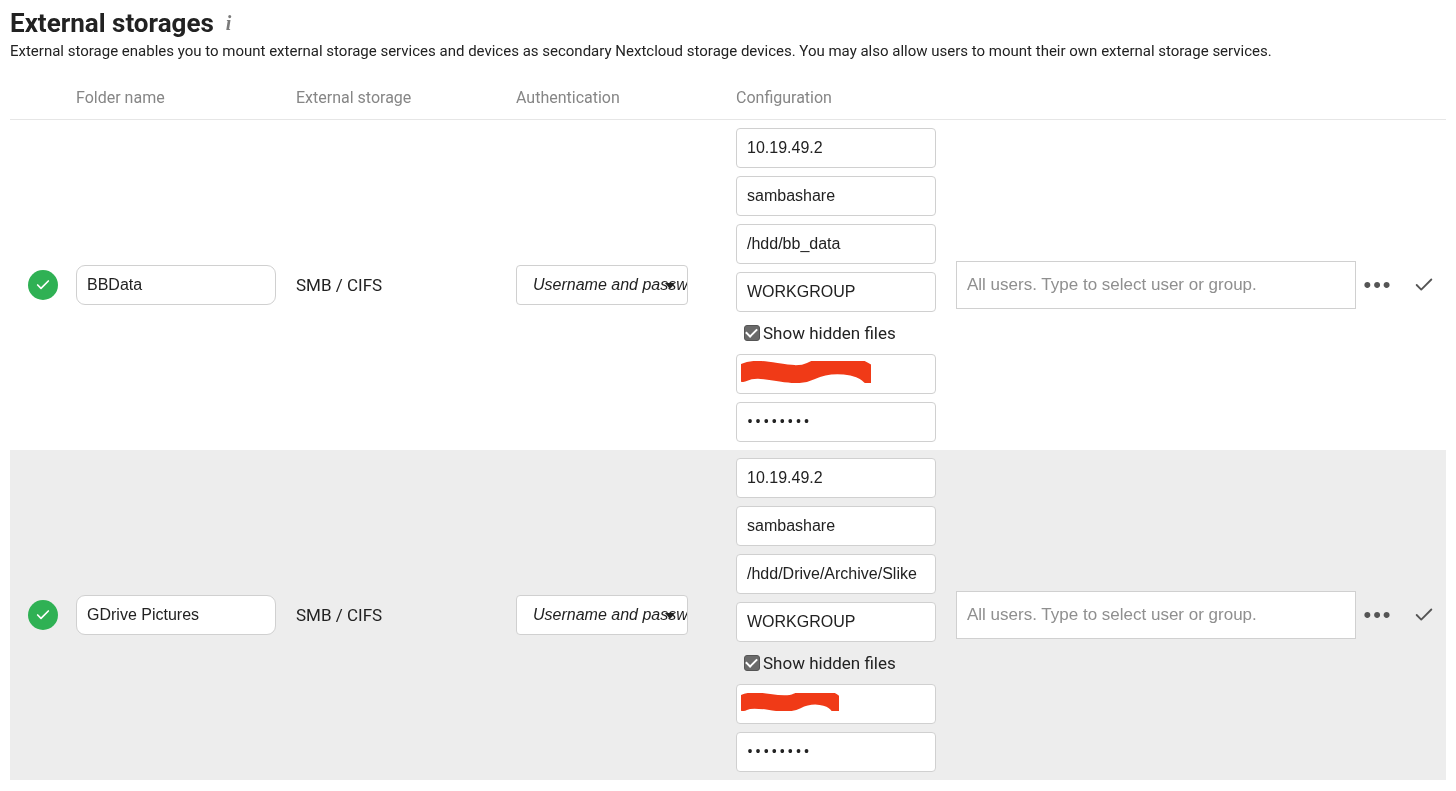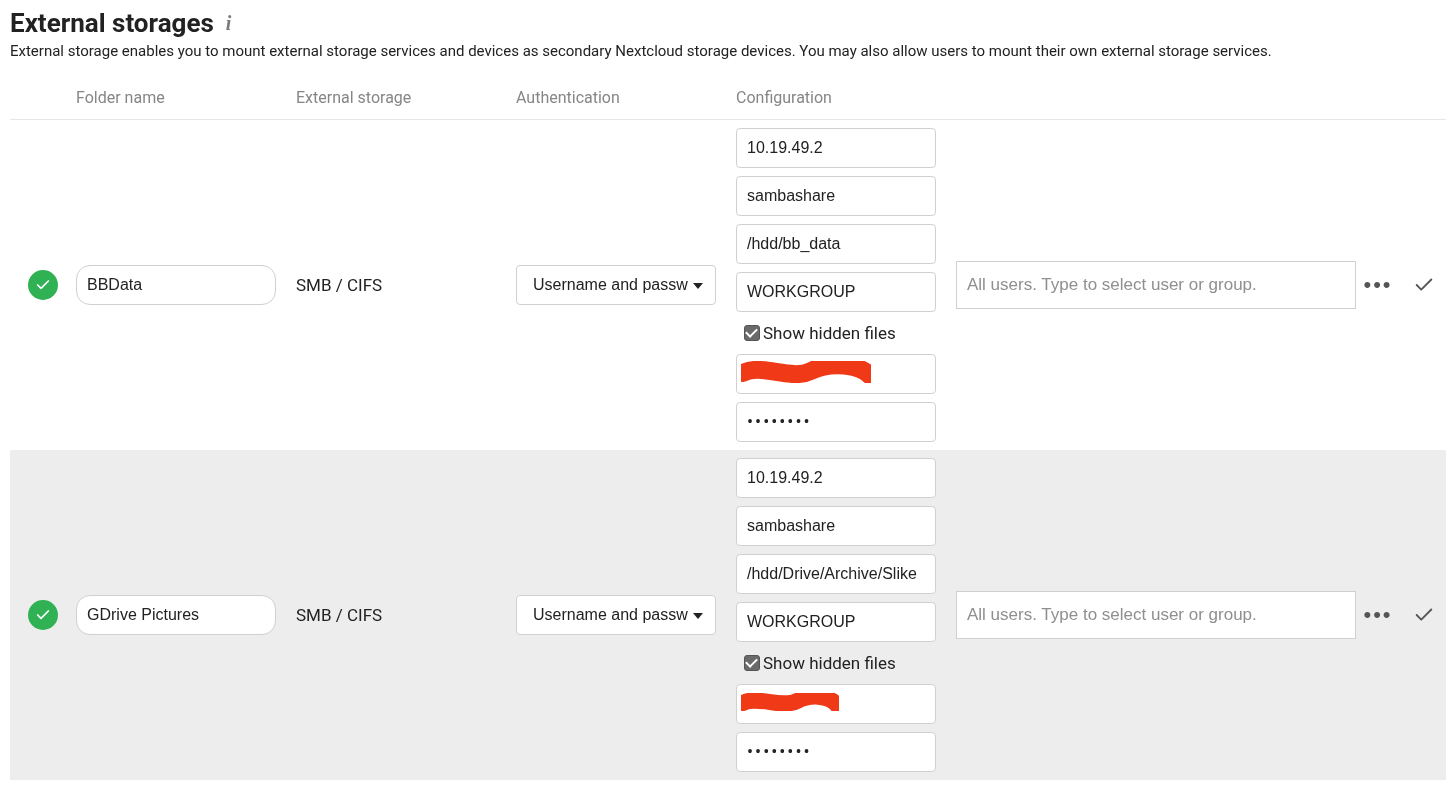--- a/index.html
+++ b/index.html
@@ -25,26 +25,26 @@
     align-items:start;}
   .headers{border-bottom:1px solid var(--border-light);padding:6px 0 12px 0;}
   .headers .lbl{color:var(--muted);font-size:16px;}
   .row{padding:4px 0;}
   .row.alt{background:var(--row-alt);}
   .cell{padding:4px 0;}
   .status-cell{display:flex;align-items:center;justify-content:center;height:100%;}
   .status-badge{width:30px;height:30px;border-radius:50%;background:var(--green);
     display:flex;align-items:center;justify-content:center;}
   .status-badge svg{width:16px;height:16px;fill:none;stroke:#fff;stroke-width:2.5;stroke-linecap:round;stroke-linejoin:round;}
-  .txt-input{width:200px;height:40px;border:1px solid var(--border);border-radius:14px;
+  .txt-input{width:200px;height:40px;border:1px solid var(--border);border-radius:9px;
     background:#fff;padding:0 10px;font-size:16px;color:#222;}
   .txt-input::placeholder{color:#9a9a9a;}
-  .sel{width:200px;height:40px;border:1px solid var(--border);border-radius:4px;
+  .sel{width:172px;height:40px;border:1px solid var(--border);border-radius:4px;
     background:#fff;padding:0 28px 0 16px;font-size:16px;color:#222;text-align:left;
-    position:relative;cursor:pointer;overflow:hidden;white-space:nowrap;}
+    position:relative;cursor:pointer;overflow:hidden;white-space:nowrap;font-style:italic;}
   .sel::after{content:"";position:absolute;right:12px;top:17px;border-left:5px solid transparent;
     border-right:5px solid transparent;border-top:6px solid #222;}
   .config-stack{display:flex;flex-direction:column;gap:8px;}
   .cfg-input{width:200px;height:40px;border:1px solid var(--border);border-radius:4px;
     background:#fff;padding:0 10px;font-size:16px;color:#222;}
   .chk-row{display:flex;align-items:center;gap:0;font-size:17px;padding:2px 4px;}
   .chk{appearance:none;width:16px;height:16px;border-radius:3px;border:1px solid #555;
     background:#6a6a6a;position:relative;cursor:pointer;}
   .chk:checked::after{content:"";position:absolute;left:3px;top:0px;width:5px;height:9px;
     border:solid #fff;border-width:0 2px 2px 0;transform:rotate(45deg);}

